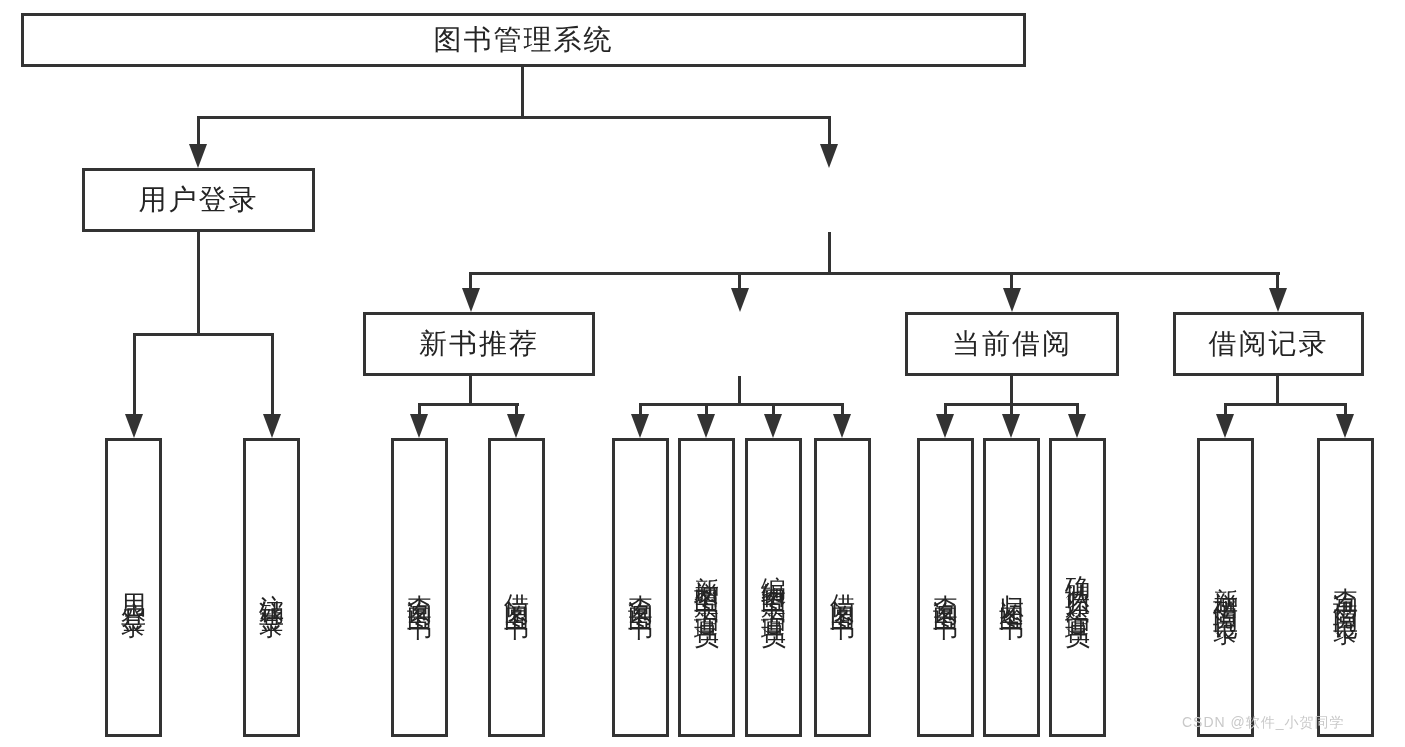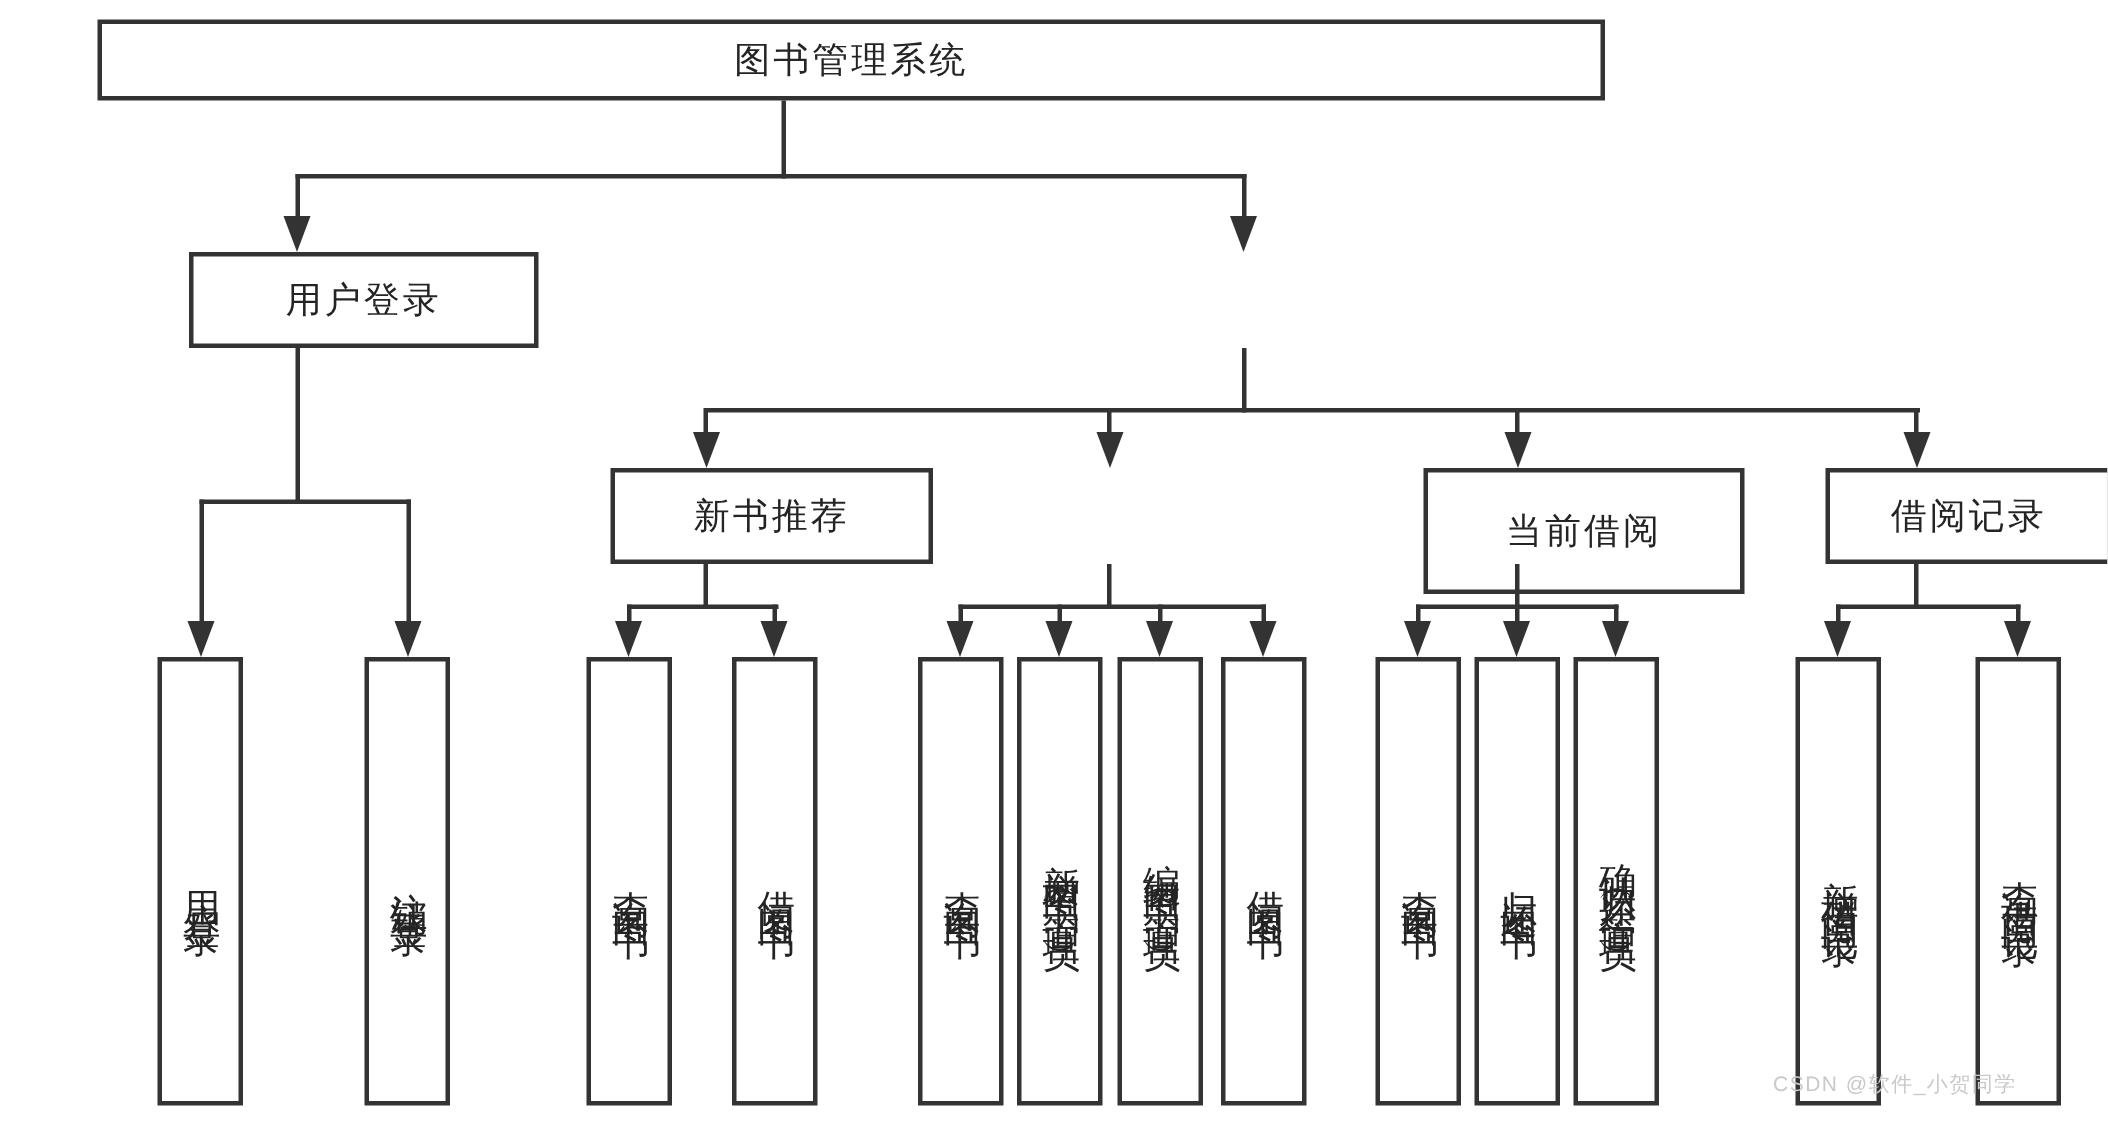--- a/index.html
+++ b/index.html
@@ -18,21 +18,21 @@
     overflow:hidden;
   }
   .box{
     position:absolute;
     border:3px solid var(--line);
     background:var(--bg);
     color:var(--text);
   }
   .box.h{
     display:flex;align-items:center;justify-content:center;
-    font-size:24px;letter-spacing:2px;margin-left:44px;
+    font-size:28px;letter-spacing:2px;
   }
   .box.v{
     writing-mode:vertical-rl;
     text-orientation:mixed;
     text-align:center;
     font-size:25px;
     letter-spacing:7px;
     line-height:51px;
   }
   .hl,.vl{position:absolute;background:var(--line);}
@@ -78,22 +78,22 @@
   <div class="hl" style="left:470px;top:272px;width:810px;height:3px"></div>
   <div class="vl" style="left:469px;top:272px;width:3px;height:20px"></div>
   <div class="vl" style="left:738px;top:272px;width:3px;height:20px"></div>
   <div class="vl" style="left:1010px;top:272px;width:3px;height:20px"></div>
   <div class="vl" style="left:1276px;top:272px;width:3px;height:20px"></div>
   <div class="ah" style="left:462px;top:288px"></div>
   <div class="ah" style="left:731px;top:288px"></div>
   <div class="ah" style="left:1003px;top:288px"></div>
   <div class="ah" style="left:1269px;top:288px"></div>
 
-  <div class="box h" style="left:363px;top:312px;width:215px;height:64px">新书推荐</div>
-  <div class="box h" style="left:905px;top:312px;width:214px;height:84px">当前借阅</div>
+  <div class="box h" style="left:363px;top:312px;width:232px;height:64px">新书推荐</div>
+  <div class="box h" style="left:905px;top:312px;width:214px;height:64px">当前借阅</div>
   <div class="box h" style="left:1173px;top:312px;width:191px;height:64px">借阅记录</div>
 
   <div class="vl" style="left:469px;top:376px;width:3px;height:30px"></div>
   <div class="hl" style="left:418px;top:403px;width:101px;height:3px"></div>
   <div class="vl" style="left:418px;top:403px;width:3px;height:14px"></div>
   <div class="vl" style="left:515px;top:403px;width:3px;height:14px"></div>
   <div class="ah" style="left:410px;top:414px"></div>
   <div class="ah" style="left:507px;top:414px"></div>
 
   <div class="vl" style="left:738px;top:376px;width:3px;height:30px"></div>

